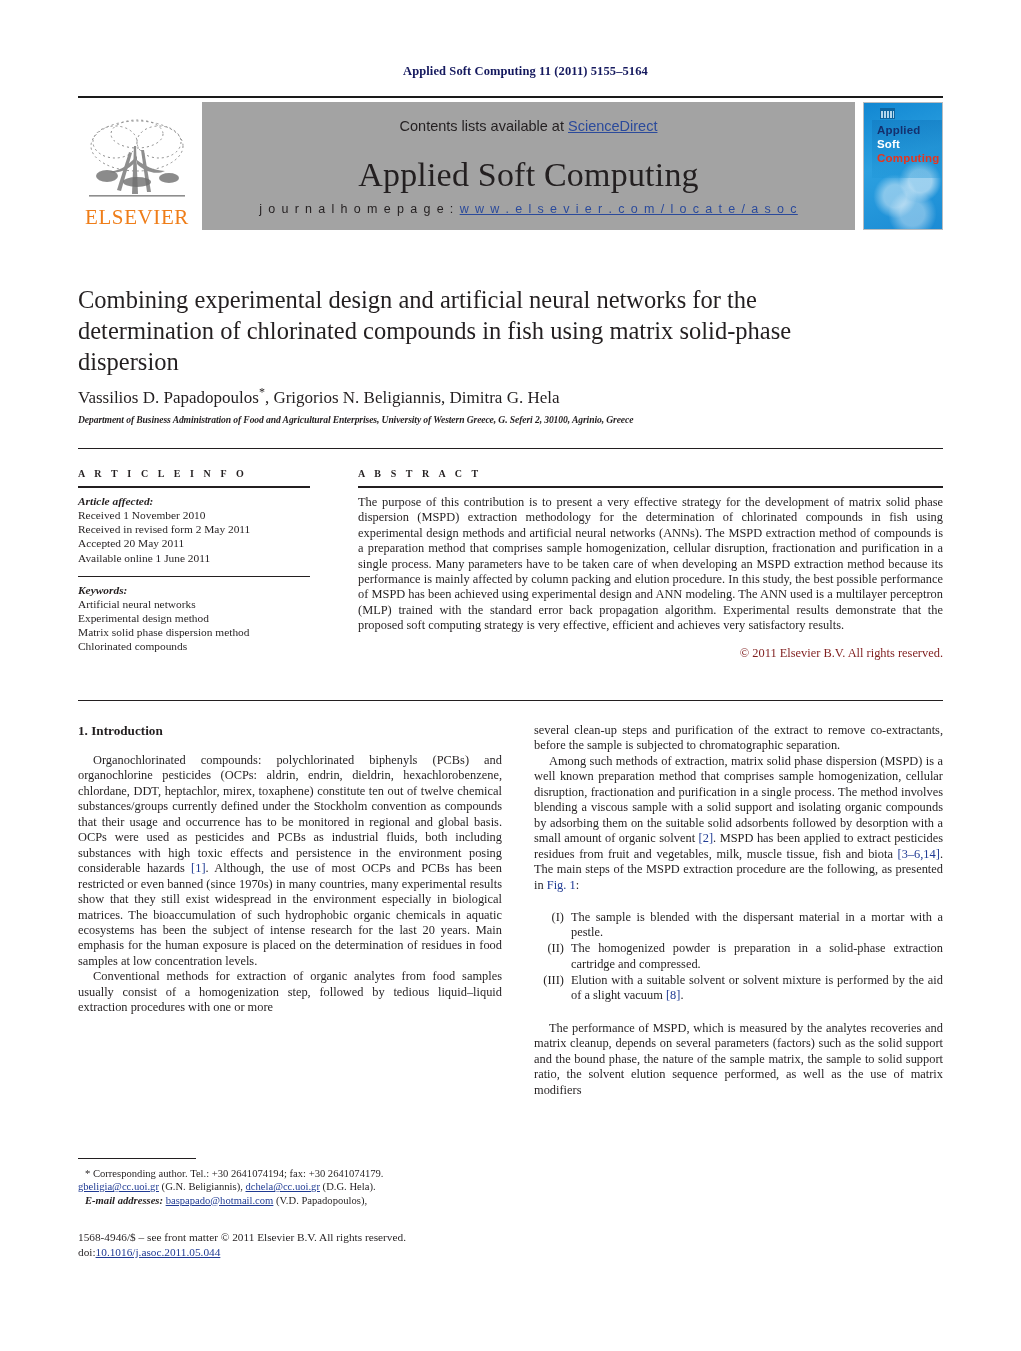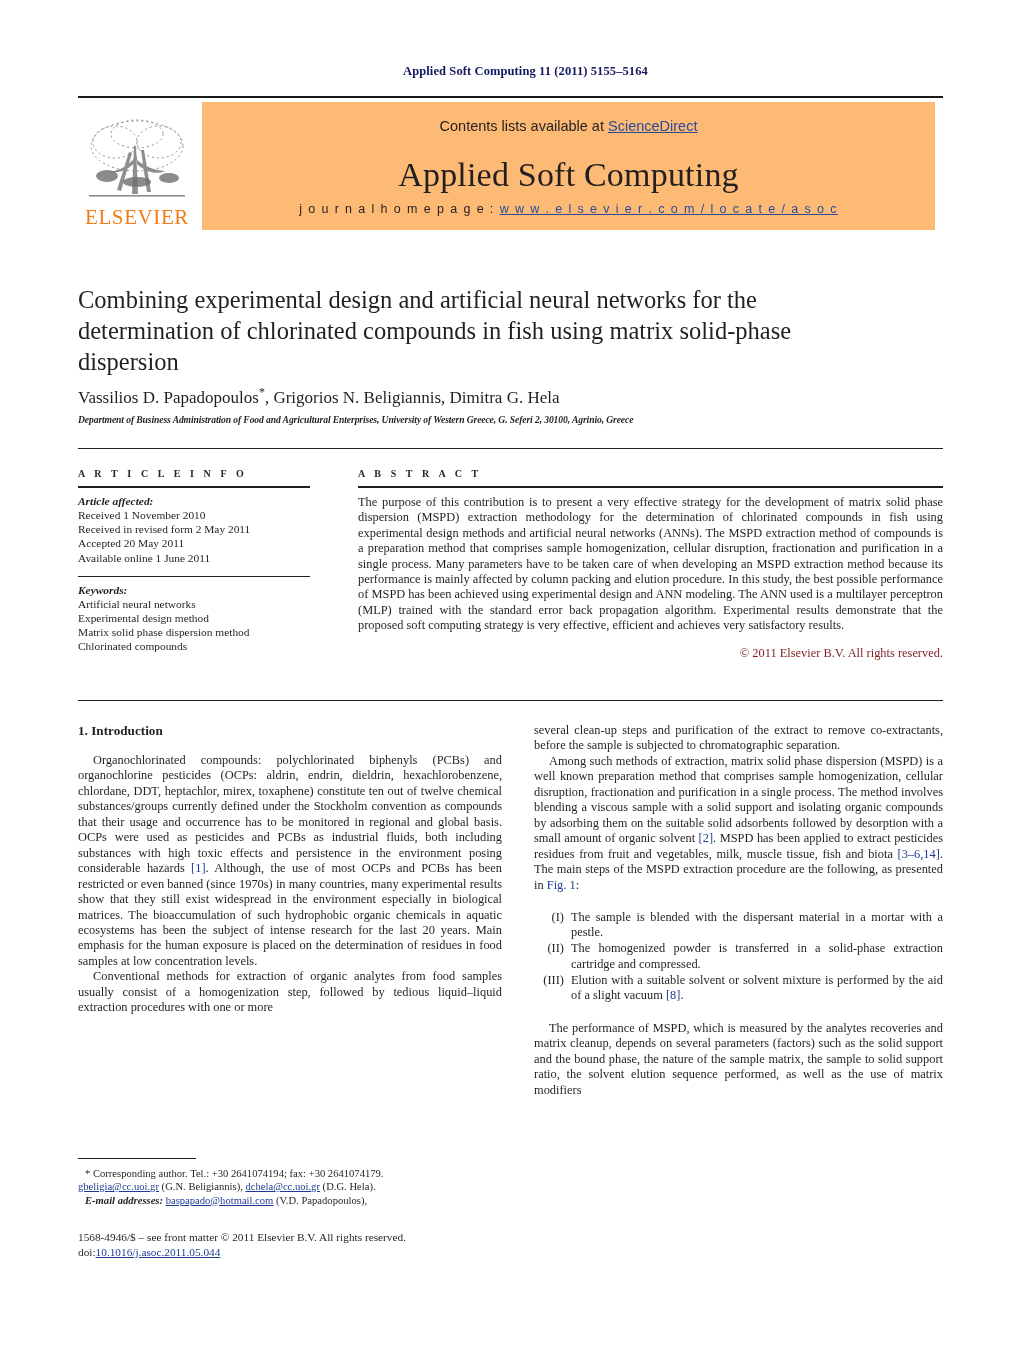--- a/index.html
+++ b/index.html
@@ -63,21 +63,21 @@
   .elsevier-word {
     font-family: "Liberation Serif", serif;
     font-size: 21px;
     letter-spacing: 0.6px;
     color: #ef7d18;
     line-height: 1;
     margin-top: 1px;
   }
   .masthead-center {
     flex: 1 1 auto;
-    background: #fdba74;
+    background: #a3a3a3;
     margin: 0 8px 0 6px;
     display: flex;
     flex-direction: column;
     align-items: center;
     justify-content: flex-start;
     padding-top: 16px;
     box-sizing: border-box;
     position: relative;
   }
   .contents-line {
@@ -369,20 +369,28 @@
       <div class="masthead-center">
         <div class="contents-line">
           <span>Contents lists available at </span><a class="sd" href="#">ScienceDirect</a>
         </div>
         <div class="journal-name">Applied Soft Computing</div>
         <div class="homepage-line">
           <span>j o u r n a l   h o m e p a g e :   </span><a class="url" href="#">w w w . e l s e v i e r . c o m / l o c a t e / a s o c</a>
         </div>
       </div>
 
+      <div class="cover-thumb">
+        <div class="cover-inner"></div>
+        <div class="cover-band"></div>
+        <div class="cover-emblem"></div>
+        <div class="cover-t cover-t1">Applied</div>
+        <div class="cover-t cover-t2">Soft</div>
+        <div class="cover-t cover-t3">Computing</div>
+      </div>
 
     </div>
   </div>
 
   <div class="title">Combining experimental design and artificial neural networks for the determination of chlorinated compounds in fish using matrix solid-phase dispersion</div>
   <div class="authors">Vassilios D. Papadopoulos<sup>*</sup>, Grigorios N. Beligiannis, Dimitra G. Hela</div>
   <div class="affil">Department of Business Administration of Food and Agricultural Enterprises, University of Western Greece, G. Seferi 2, 30100, Agrinio, Greece</div>
 
   <div class="rule-top"></div>
 
@@ -420,21 +428,21 @@
   <div class="col-right">
     <p class="body noindent">several clean-up steps and purification of the extract to remove co-extractants, before the sample is subjected to chromatographic separation.</p>
     <p class="body">Among such methods of extraction, matrix solid phase dispersion (MSPD) is a well known preparation method that comprises sample homogenization, cellular disruption, fractionation and purification in a single process. The method involves blending a viscous sample with a solid support and isolating organic compounds by adsorbing them on the suitable solid adsorbents followed by desorption with a small amount of organic solvent <span class="ref">[2]</span>. MSPD has been applied to extract pesticides residues from fruit and vegetables, milk, muscle tissue, fish and biota <span class="ref">[3–6,14]</span>. The main steps of the MSPD extraction procedure are the following, as presented in <span class="ref">Fig. 1</span>:</p>
     <ol class="romanlist">
       <li>
         <span class="num">(I)</span>
         <span class="txt">The sample is blended with the dispersant material in a mortar with a pestle.</span>
       </li>
       <li>
         <span class="num">(II)</span>
-        <span class="txt">The homogenized powder is transferred in a solid-phase extraction cartridge and compressed.</span>
+        <span class="txt">The homogenized powder is preparation in a solid-phase extraction cartridge and compressed.</span>
       </li>
       <li>
         <span class="num">(III)</span>
         <span class="txt">Elution with a suitable solvent or solvent mixture is performed by the aid of a slight vacuum <span class="ref">[8]</span>.</span>
       </li>
     </ol>
     <p class="body" style="margin-top:17px">The performance of MSPD, which is measured by the analytes recoveries and matrix cleanup, depends on several parameters (factors) such as the solid support and the bound phase, the nature of the sample matrix, the sample to solid support ratio, the solvent elution sequence performed, as well as the use of matrix modifiers</p>
   </div>
 
   <div class="footnote">

